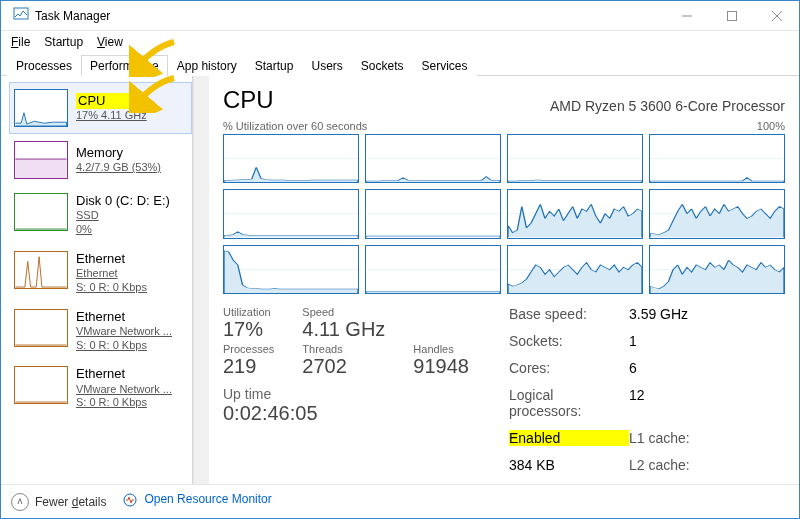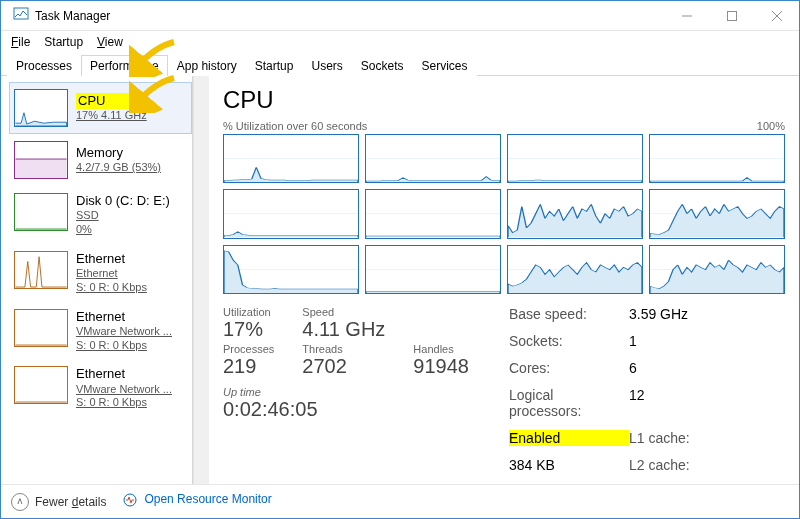--- a/index.html
+++ b/index.html
@@ -38,21 +38,21 @@
   .chart-label-row { display:flex; justify-content:space-between; color:#666; font-size:11px; margin-top:6px; }
   .cpu-grid { display:grid; grid-template-columns:repeat(4,1fr); grid-template-rows:repeat(3,1fr); gap:6px; height:160px; margin-top:2px; }
   .cpu-cell { border:1px solid #1f72b8; position:relative; overflow:hidden; }
   .cpu-cell svg { width:100%; height:100%; display:block; }
   .stats { display:flex; margin-top:12px; gap:40px; }
   .stats-left { display:grid; grid-template-columns:auto auto auto; column-gap:28px; row-gap:2px;}
   .lbl { font-size:11px; color:#666; }
   .val { font-size:20px; color:#444; }
   .stats-right { display:grid; grid-template-columns:120px 90px; row-gap:11px; font-size:14px; align-content:start; }
   .stats-right .kl { color:#555; }
-  .uptime-lbl { font-size:11px; color:#666; margin-top:8px;font-style:italic;}
+  .uptime-lbl { font-size:14px; color:#666; margin-top:8px;}
   .uptime-val { font-size:20px; color:#444; }
   
   .footer { height:34px; border-top:1px solid #e6e6e6; display:flex; align-items:center; gap:16px; padding-left:10px; }
   .fewer { display:flex; align-items:center; gap:6px; color:#333; font-size:12px;}
   .monitor-link { color:#0066cc; display:flex; align-items:flex-start; gap:6px; font-size:12px;}
   .chev-circ { width:18px; height:18px; border:1px solid #888; border-radius:50%; display:flex; align-items:center; justify-content:center; font-size:10px; color:#555;}
   
   .arrow { position:absolute; pointer-events:none; }
 </style>
 </head>
@@ -186,20 +186,21 @@
           <span class="sb-sub">S: 0  R: 0 Kbps</span>
         </div>
       </div>
     </div>
 
     <div class="vscroll"></div>
 
     <div class="main">
       <div class="hdr-row">
         <div class="hdr-title">CPU</div>
+        <div class="hdr-sub">AMD Ryzen 5 3600 6-Core Processor</div>
       </div>
       <div class="chart-label-row">
         <span>% Utilization over 60 seconds</span>
         <span>100%</span>
       </div>
 
       <div class="cpu-grid" id="cpu-grid">
           <div class="cpu-cell">
             <svg viewBox="0 0 100 100" preserveAspectRatio="none">
               <line x1="0" y1="50" x2="100" y2="50" stroke="#d9eaf7"></line>

